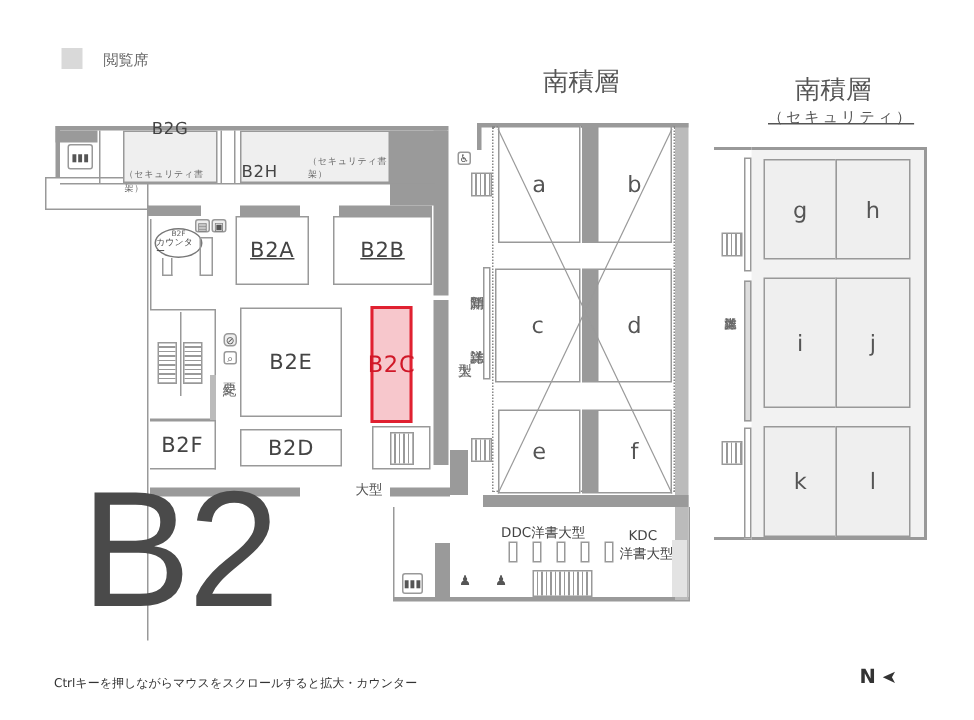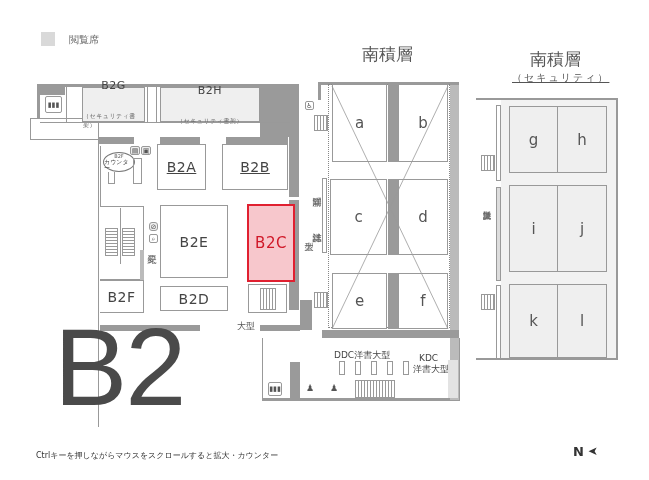--- a/index.html
+++ b/index.html
@@ -53,21 +53,21 @@
   <div class="abs wall" style="left:320px;top:82px;width:139px;height:3px;"></div>
   <div class="abs wall" style="left:318px;top:82px;width:3px;height:18px;"></div>
 </div>
 
 <div class="abs icon-box" style="left:45px;top:96px;width:17px;height:17px;background:#fff;">▮▮▮</div>
 
 <div class="abs room seat" style="left:82px;top:87px;width:63px;height:35px;flex-direction:column;">
   <span style="font-size:11px;">B2G</span>
   <span class="small" style="font-size:6px;">（セキュリティ書架）</span>
 </div>
-<div class="abs room seat" style="left:160px;top:87px;width:100px;height:35px;flex-direction:column;">
+<div class="abs room seat" style="left:160px;top:87px;width:100px;height:35px;flex-direction:row;align-items:flex-end;">
   <span style="font-size:11px;">B2H</span>
   <span class="small" style="font-size:6px;">（セキュリティ書架）</span>
 </div>
 <div class="abs" style="left:66px;top:87px;width:1px;height:35px;background:#999;"></div>
 <div class="abs" style="left:147px;top:87px;width:1px;height:35px;background:#999;"></div>
 <div class="abs" style="left:156px;top:87px;width:1px;height:35px;background:#999;"></div>
 <div class="abs" style="left:40px;top:122px;width:250px;height:1px;background:#999;"></div>
 
 <div class="abs icon-box" style="left:130px;top:146px;width:10px;height:9px;">▤</div>
 <div class="abs icon-box" style="left:141px;top:146px;width:10px;height:9px;">▣</div>
@@ -93,21 +93,21 @@
 <div class="abs" style="left:140px;top:250px;width:4px;height:30px;background:#bbb;"></div>
 
 <div class="abs icon-box" style="left:149px;top:222px;width:9px;height:9px;border-radius:3px;">⊘</div>
 <div class="abs icon-box" style="left:149px;top:234px;width:9px;height:9px;background:#fff;">⌕</div>
 <div class="abs vtext" style="left:147px;top:248px;font-size:9px;">紀要</div>
 
 <div class="abs room" style="left:160px;top:205px;width:68px;height:73px;">
   <span>B2E</span>
 </div>
 
-<div class="abs room sel" style="left:247px;top:204px;width:48px;height:78px;">
+<div class="abs room sel" style="left:247px;top:204px;width:28px;height:78px;">
   <span>B2C</span>
 </div>
 <div class="abs" style="left:248px;top:284px;width:39px;height:29px;border:1px solid #999;"></div>
 <div class="abs stairs-v" style="left:260px;top:288px;width:16px;height:22px;"></div>
 
 <div class="abs room" style="left:100px;top:280px;width:44px;height:33px;border-left:none;">
   <span>B2F</span>
 </div>
 <div class="abs room" style="left:160px;top:286px;width:68px;height:25px;">
   <span>B2D</span>

